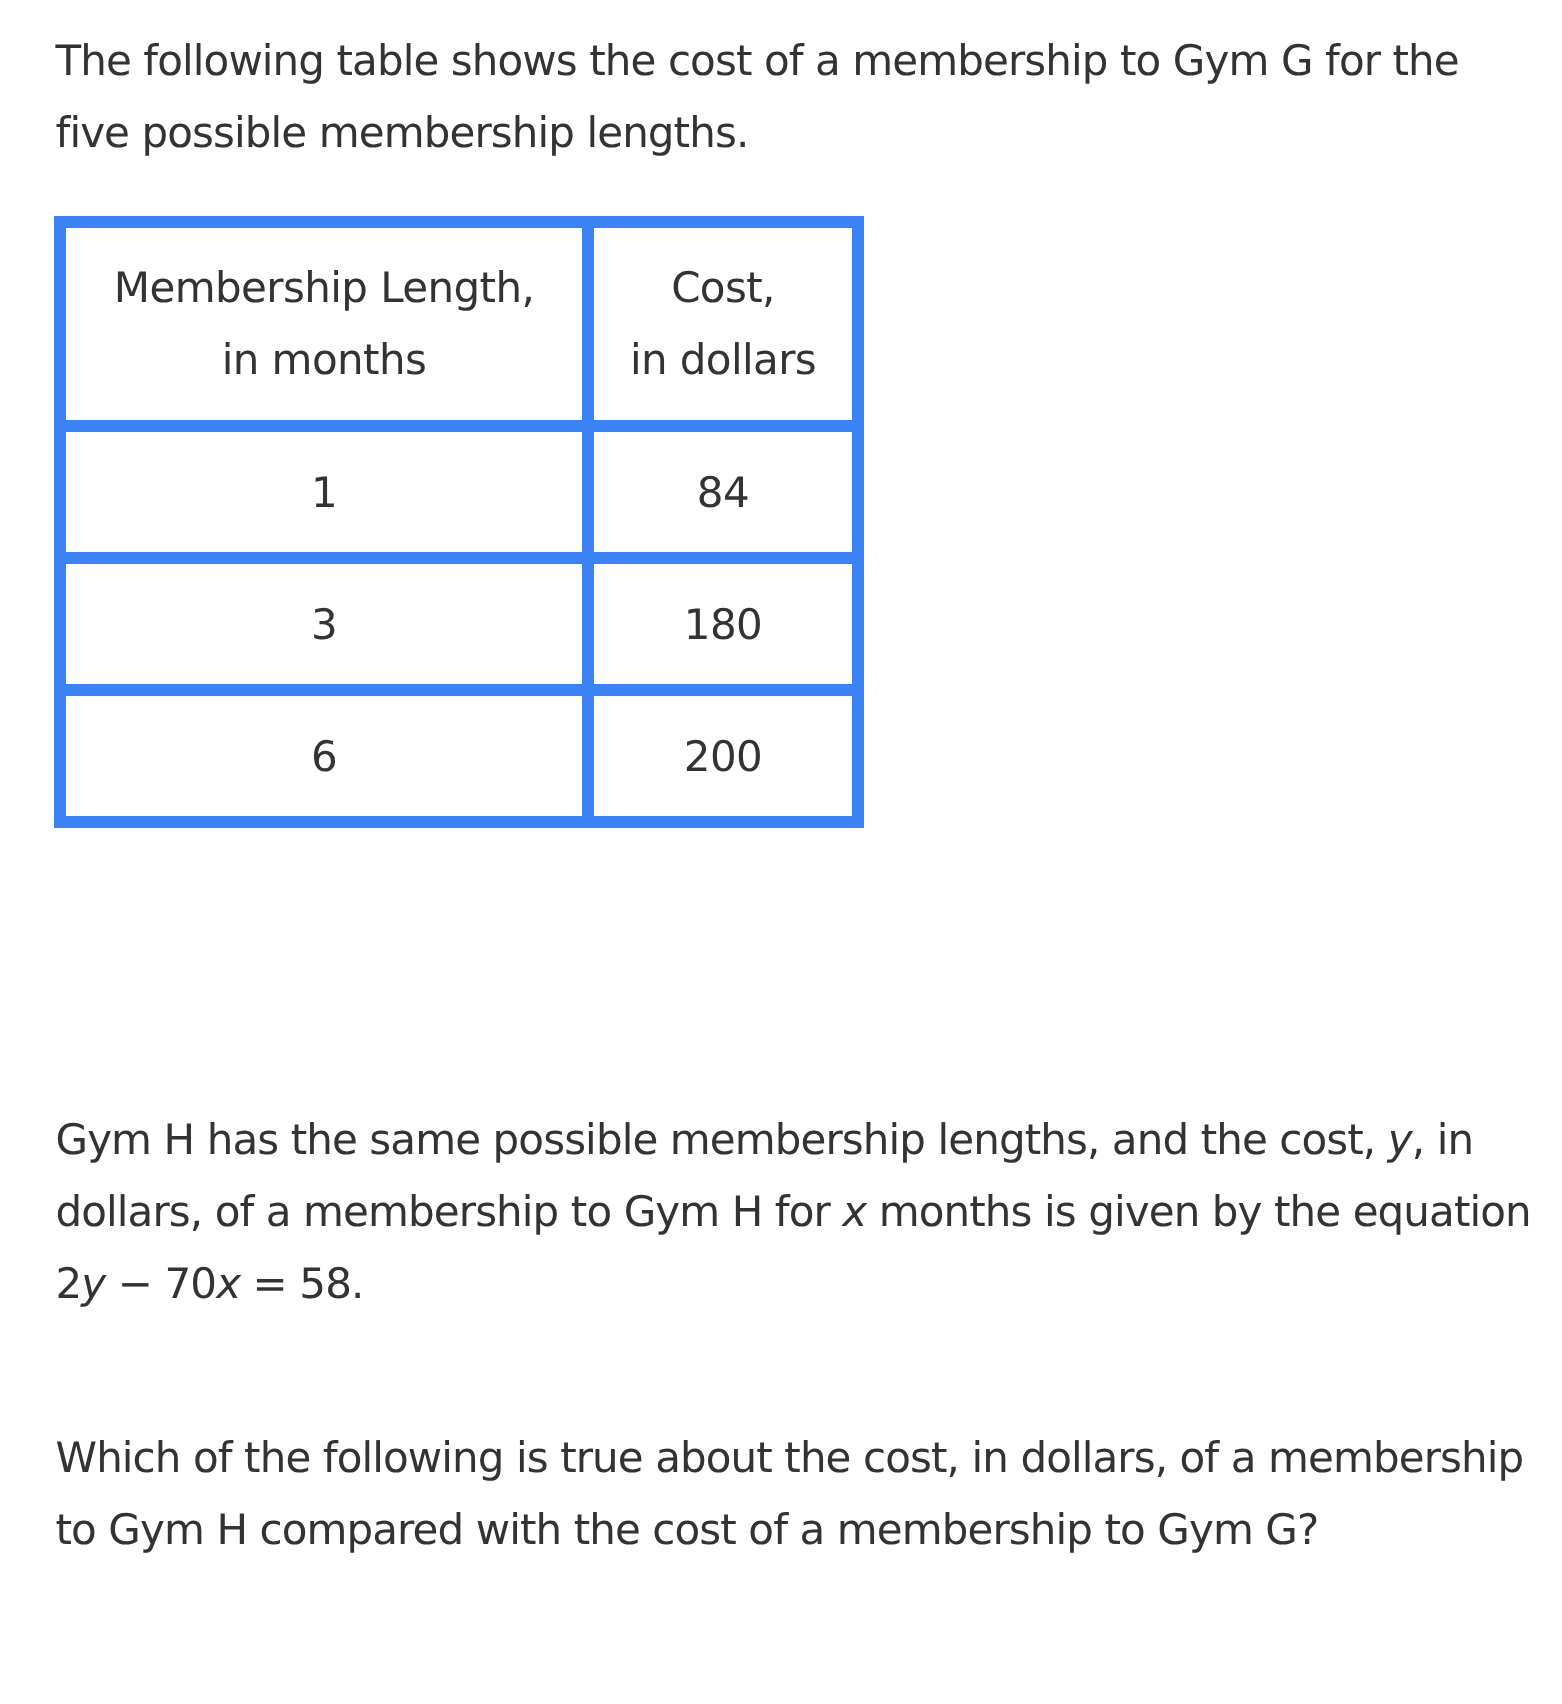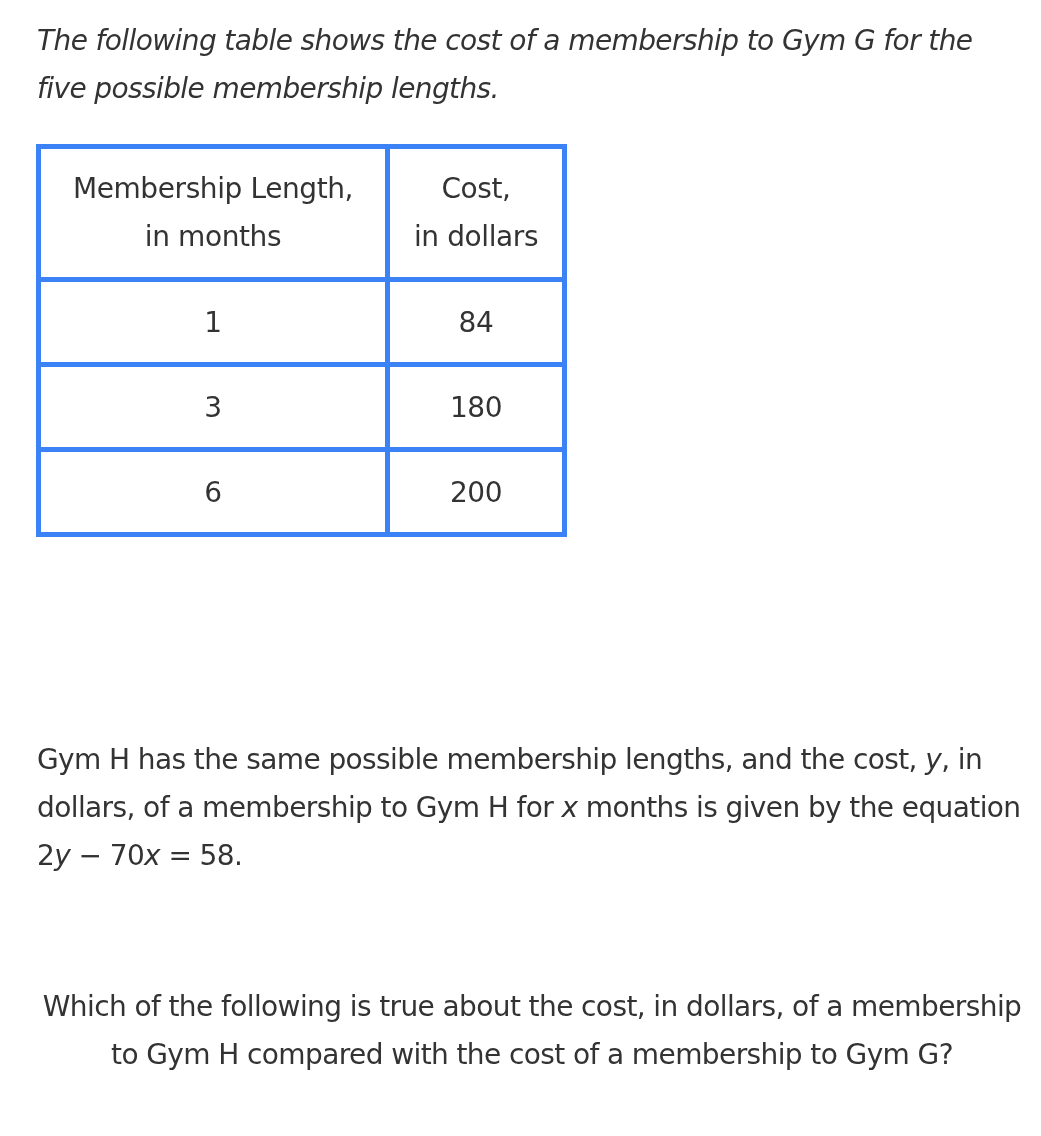--- a/index.html
+++ b/index.html
@@ -17,35 +17,35 @@
     }
     .para {
       position: absolute;
       left: 37px;
       margin: 0;
       font-size: 28px;
       line-height: 48px;
       letter-spacing: -0.6px;
       color: #333333;
     }
-    #intro { top: 17px; width: 990px; font-style: italic; }
+    #intro { top: 17px; width: 990px; }
     #gymh { top: 736px; width: 990px; }
-    #question { top: 983px; width: 990px; text-align: center; }
+    #question { top: 948px; width: 990px; }
     .para i { font-style: italic; }
 
     table.gym-table {
       position: absolute;
       left: 36px;
       top: 144px;
       border-collapse: collapse;
       font-size: 28px;
       color: #333333;
     }
     table.gym-table td, table.gym-table th {
-      border: 5px solid #3b82f6;
+      border: 8px solid #3b82f6;
       text-align: center;
       font-weight: normal;
       padding: 0;
       letter-spacing: -0.4px;
     }
     table.gym-table th {
       height: 128px;
       line-height: 48px;
     }
     table.gym-table td {

